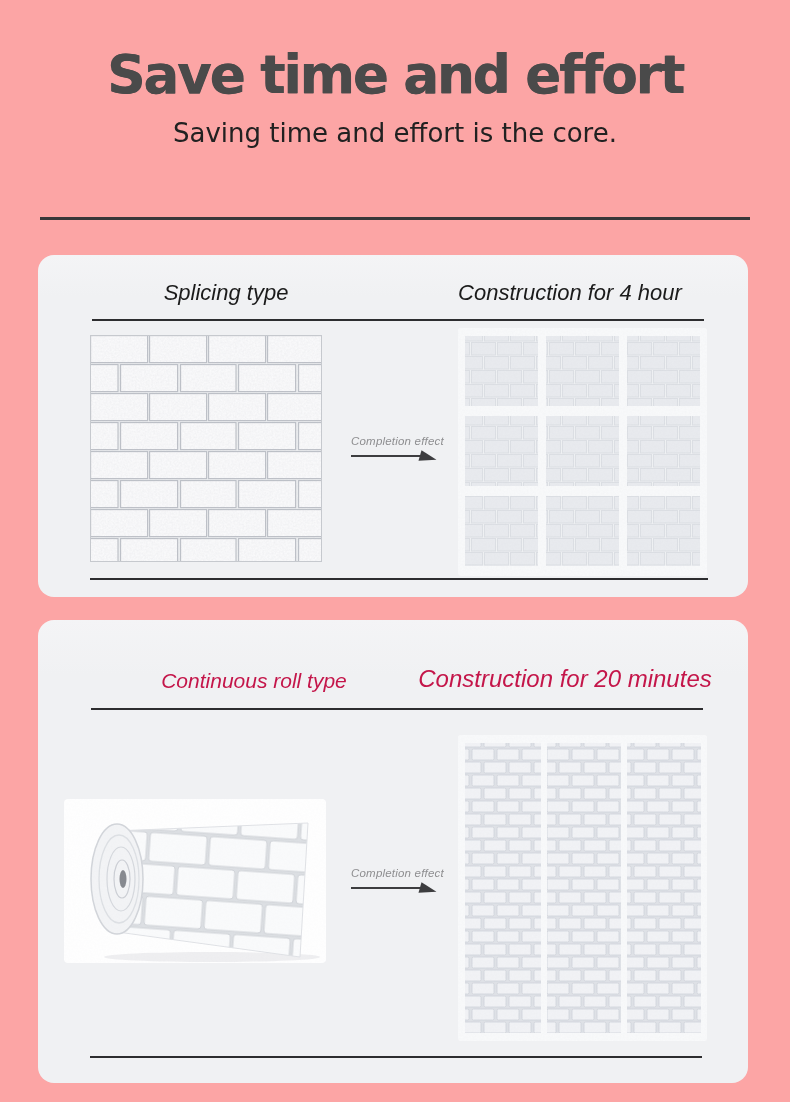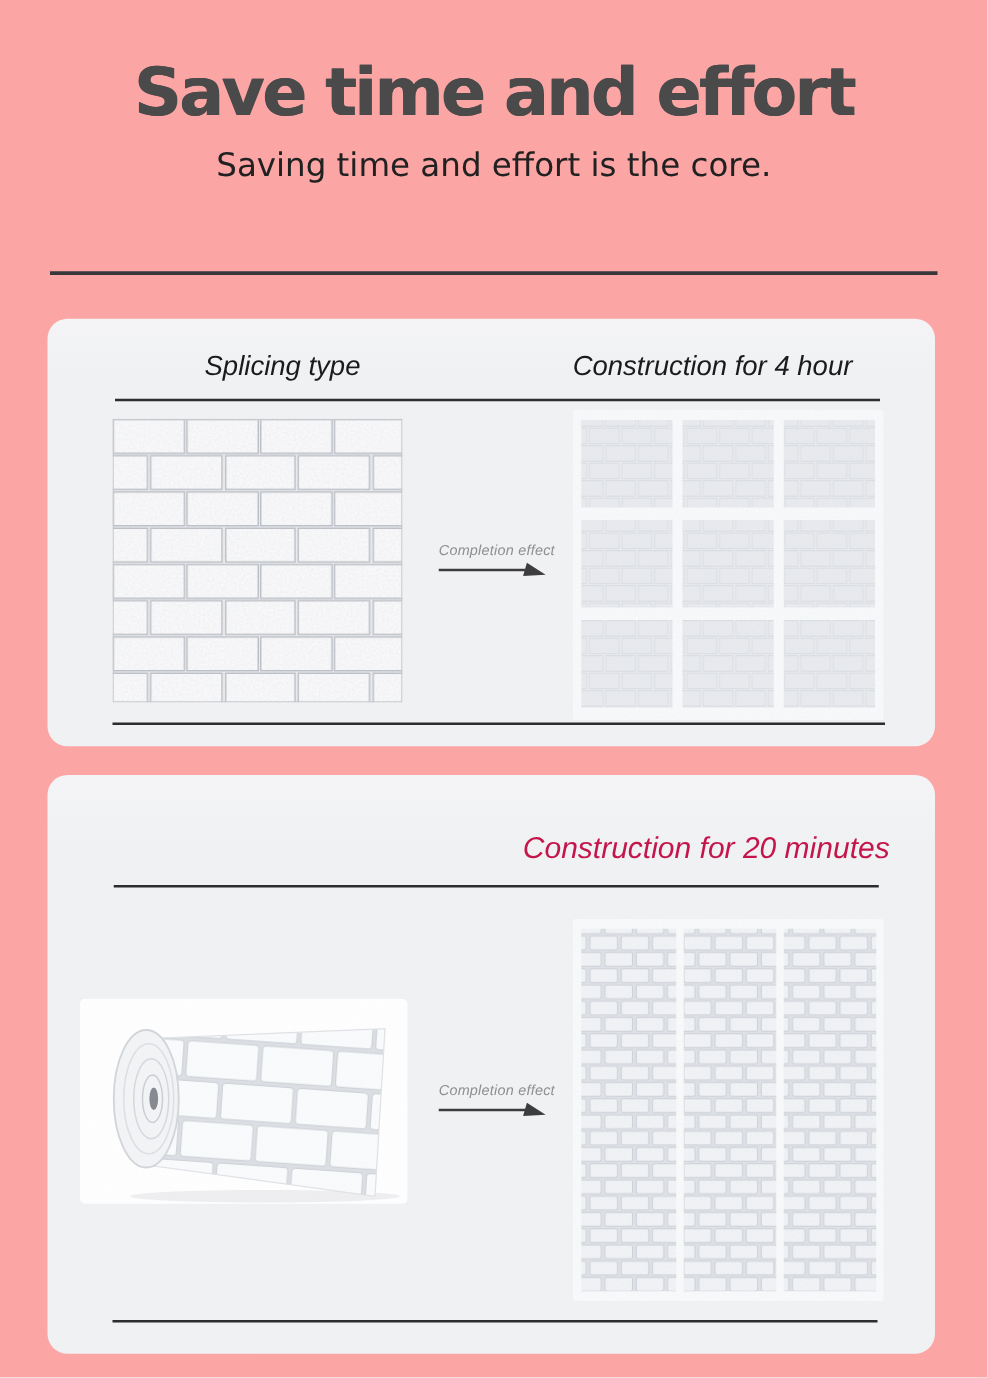--- a/index.html
+++ b/index.html
@@ -125,20 +125,21 @@
           <rect x="7" y="168" width="73" height="70" fill="url(#tileBrick)"></rect>
           <rect x="88" y="168" width="73" height="70" fill="url(#tileBrick)"></rect>
           <rect x="169" y="168" width="73" height="70" fill="url(#tileBrick)"></rect>
         </g>
         <rect width="249" height="248" filter="url(#speck)" opacity="0.18"></rect>
       </svg>
     </div>
   </div>
 
   <div class="card" id="card-roll">
+    <div class="col-header red" style="left:216px;top:49px;font-size:21px;">Continuous roll type</div>
     <div class="col-header red" style="left:527px;top:45px;font-size:24px;">Construction for 20 minutes</div>
     <div class="rule rule-thin" style="left:53px;top:88px;width:612px;"></div>
     <div class="rule rule-thin" style="left:52px;top:436px;width:612px;"></div>
 
     <div class="img-box" style="left:24px;top:173px;">
       <svg width="270" height="175" viewBox="0 0 270 175">
         <defs>
           <pattern id="rollBrick" width="120" height="64" patternUnits="userSpaceOnUse" patternTransform="rotate(4)">
             <rect width="120" height="64" fill="#dcdfe3"></rect>
             <g fill="#fafbfc" stroke="#d0d3d8" stroke-width="1">

